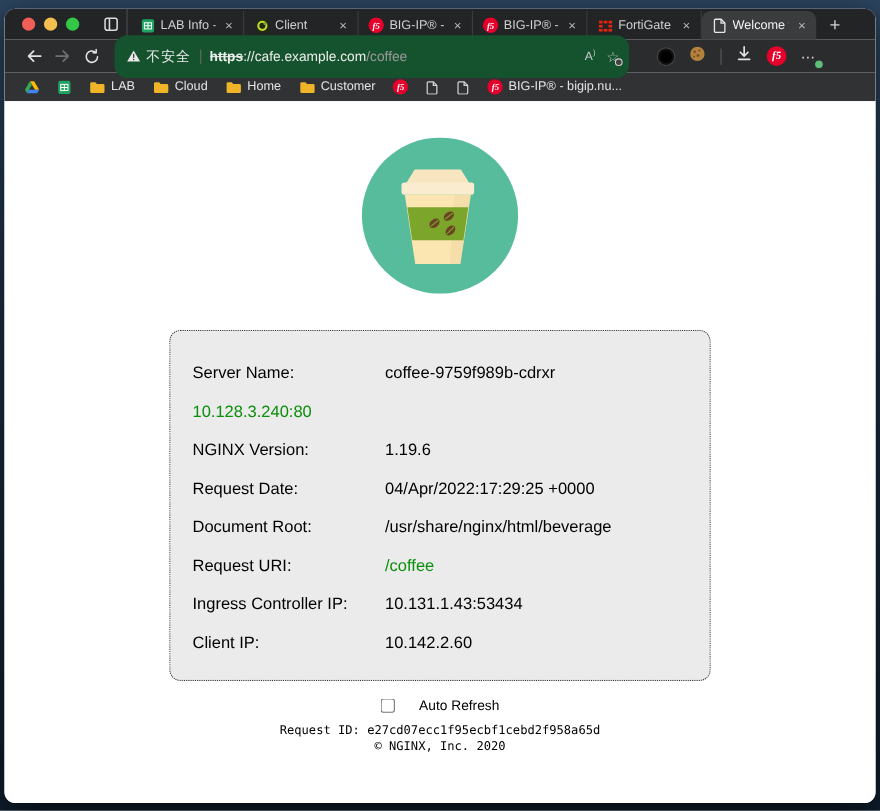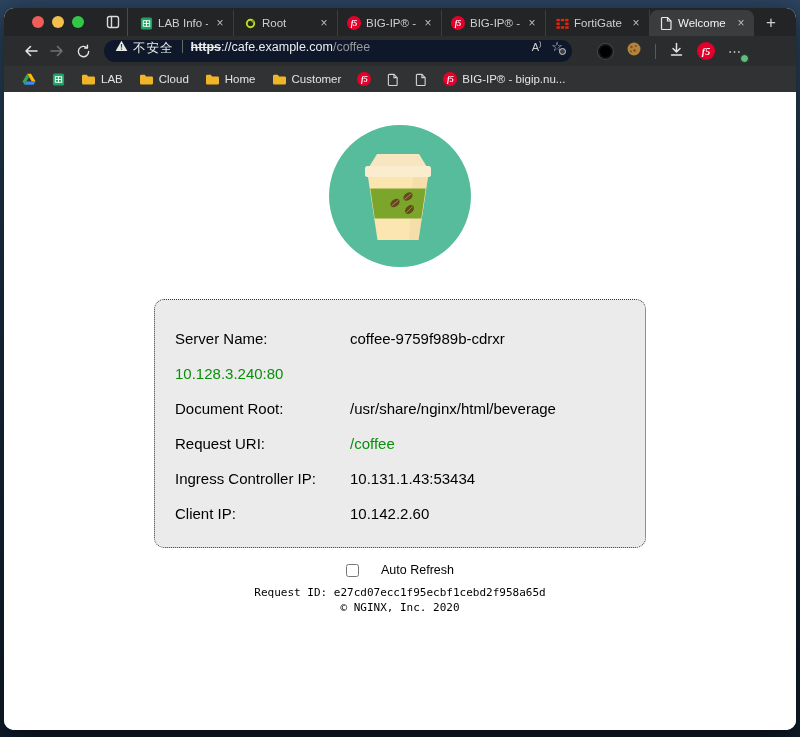--- a/index.html
+++ b/index.html
@@ -11,21 +11,21 @@
     font-family:"Liberation Sans",sans-serif;
     background:linear-gradient(180deg,#2c4560 0%,#1b2f44 40%,#0e1d2c 100%);
     position:relative;
   }
   .browser-window{
     position:absolute;left:4px;top:8px;width:792px;height:722px;
     border-radius:10px;overflow:hidden;background:#fff;
     box-shadow:0 8px 30px rgba(0,0,0,.6);
   }
   
-  .tab-strip{height:28px;background:#232425;display:flex;align-items:flex-start;padding-left:12px;}
+  .tab-strip{height:28px;background:#232425;display:flex;align-items:flex-start;}
   .traffic-lights{display:flex;gap:8px;align-items:center;height:28px;padding:0 14px 0 16px;}
   .tl{width:12px;height:12px;border-radius:50%;}
   .tl.red{background:#f15e57;} .tl.yellow{background:#f5bf4f;} .tl.green{background:#33c748;}
   .tab-overview{width:30px;height:28px;display:flex;align-items:center;justify-content:center;border-right:1px solid #4a4a4a;margin-right:2px;}
   .tab-overview svg{display:block;}
   .tabs{display:flex;align-items:flex-end;height:28px;}
   .tab{
     width:104px;height:26px;display:flex;align-items:center;gap:5px;
     padding:0 6px 0 9px;color:#cfcfcf;font-size:11.5px;
     border-right:1px solid #3d3d3d;cursor:default;
@@ -38,22 +38,22 @@
   .new-tab{color:#cfcfcf;font-size:17px;font-weight:300;padding:0 10px 3px 12px;}
   .icon14{width:14px;height:14px;flex:0 0 14px;display:inline-flex;align-items:center;justify-content:center;}
   .f5-ball{width:14px;height:14px;border-radius:50%;background:var(--f5-red);color:#fff;
     font-size:8px;font-weight:bold;font-style:italic;display:flex;align-items:center;justify-content:center;
     font-family:"Liberation Serif",serif;}
   
   .toolbar{height:30px;background:#2b2c2e;display:flex;align-items:center;padding:0 10px 0 14px;}
   .nav-btn{width:26px;height:24px;display:flex;align-items:center;justify-content:center;color:#e3e3e3;}
   .nav-btn.disabled{color:#707070;}
   .omnibox{
-    width:468px;height:22px;background:#0f172a;border-radius:12px;margin-left:8px;
-    display:flex;align-items:flex-start;padding:0 9px 0 11px;color:#e8e8e8;font-size:12.5px;
+    width:468px;height:39px;background:#14532d;border-radius:12px;margin-left:8px;
+    display:flex;align-items:center;padding:0 9px 0 11px;color:#e8e8e8;font-size:12.5px;
   }
   .warn-tri{margin-right:5px;display:flex;align-items:center;}
   .security-label{color:#ececec;margin-right:8px;letter-spacing:1px;}
   .vdiv{width:1px;height:13px;background:#6a6a6a;margin:0 8px 0 0;}
   .url{white-space:nowrap;overflow:hidden;flex:1;}
   .url .scheme{text-decoration:line-through;color:#ececec;font-weight:bold;}
   .url .host{color:#ececec;}
   .url .path{color:#9a9a9a;}
   .omni-right{display:flex;align-items:center;gap:10px;color:#cfcfcf;}
   .read-aloud{font-size:11px;color:#cfcfcf;}
@@ -118,21 +118,21 @@
       </div>
 
       <div class="tab">
         <span class="icon14">
           <svg width="13" height="13" viewBox="0 0 14 14">
               <rect x="0.5" y="0.5" width="13" height="13" rx="2.5" fill="#202a16"></rect>
               <circle cx="7" cy="7" r="4" fill="none" stroke="#c6d92e" stroke-width="2"></circle>
               <circle cx="9.6" cy="4.6" r="1.6" fill="#7ba428"></circle>
             </svg>
         </span>
-        <span class="tab-label">Root</span>
+        <span class="tab-label">Client</span>
         <span class="tab-close">×</span>
       </div>
 
       <div class="tab">
         <span class="f5-ball">f5</span>
         <span class="tab-label">BIG-IP® -</span>
         <span class="tab-close">×</span>
       </div>
 
       <div class="tab">
@@ -316,20 +316,28 @@
 
     <div class="info-panel">
       <div class="info-row">
         <span class="info-label">Server Name:</span>
         <span class="info-value" data-color="default">coffee-9759f989b-cdrxr</span>
       </div>
       <div class="info-row">
         <span class="info-value" data-color="green">10.128.3.240:80</span>
       </div>
       <div class="info-row">
+        <span class="info-label">NGINX Version:</span>
+        <span class="info-value" data-color="default">1.19.6</span>
+      </div>
+      <div class="info-row">
+        <span class="info-label">Request Date:</span>
+        <span class="info-value" data-color="default">04/Apr/2022:17:29:25 +0000</span>
+      </div>
+      <div class="info-row">
         <span class="info-label">Document Root:</span>
         <span class="info-value" data-color="default">/usr/share/nginx/html/beverage</span>
       </div>
       <div class="info-row">
         <span class="info-label">Request URI:</span>
         <span class="info-value" data-color="green">/coffee</span>
       </div>
       <div class="info-row">
         <span class="info-label">Ingress Controller IP:</span>
         <span class="info-value" data-color="default">10.131.1.43:53434</span>

